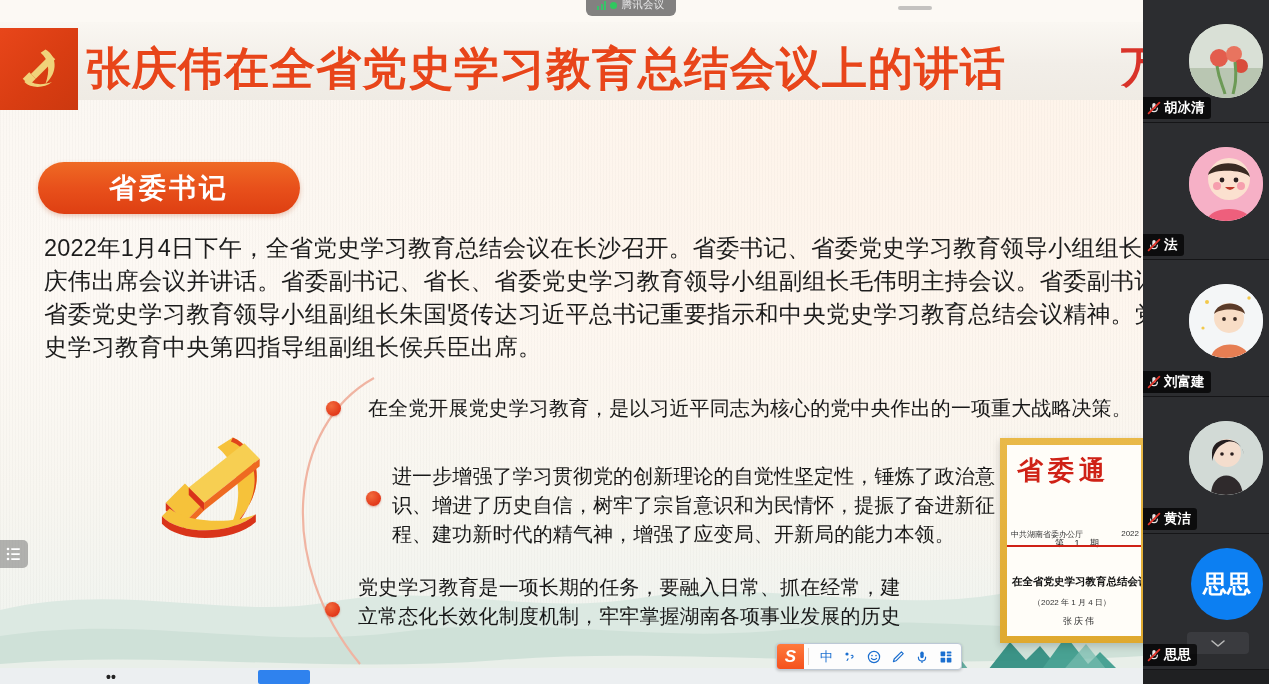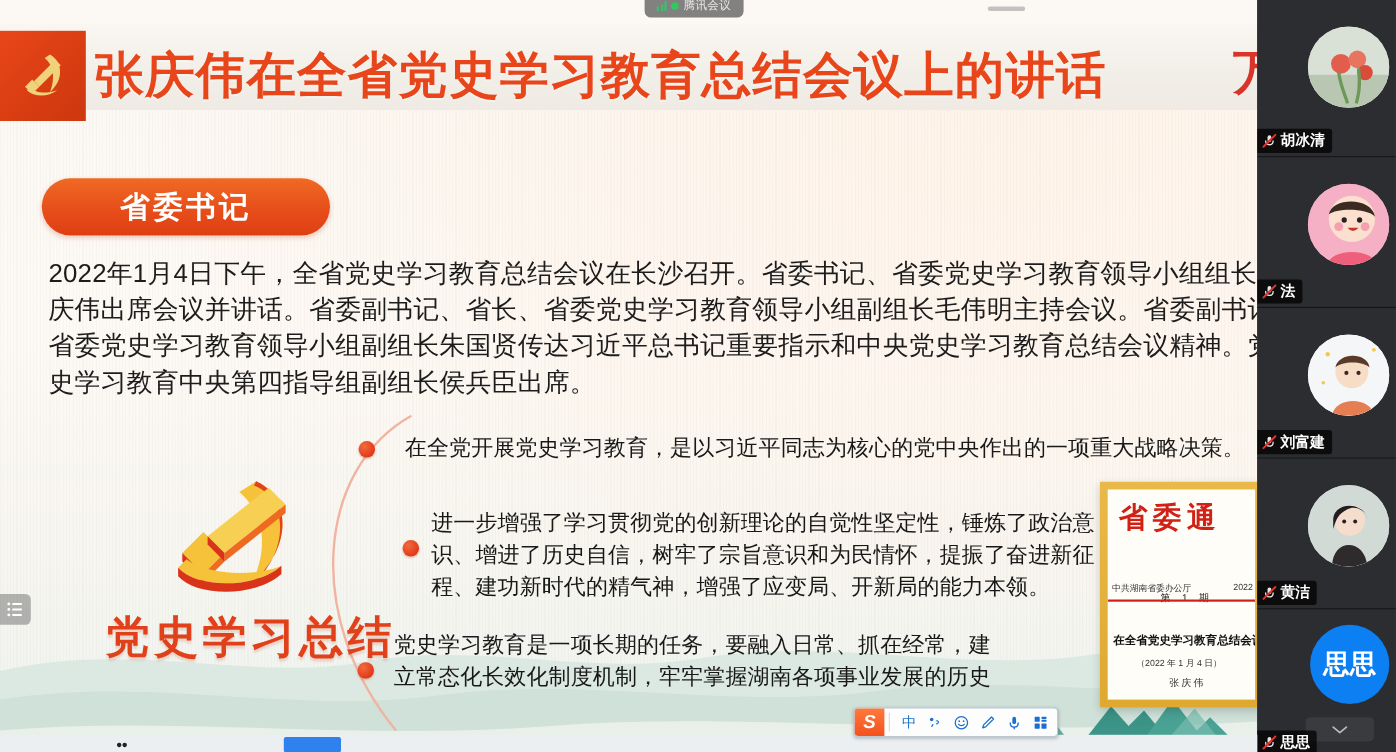--- a/index.html
+++ b/index.html
@@ -267,21 +267,20 @@
       <path d="M26 78 L46 58 L66 78 L46 98 Z" fill="#f6c23a"></path>
       <path d="M26 78 L46 98 L46 106 L26 86 Z" fill="#d9341a"></path>
       <path d="M46 98 L66 78 L66 86 L46 106 Z" fill="#ef6b22"></path>
       <path d="M50 62 L108 16 L124 32 L66 78 Z" fill="#f7cf52"></path>
       <path d="M50 62 L66 78 L66 86 L50 70 Z" fill="#d9341a"></path>
       <path d="M66 78 L124 32 L124 40 L66 86 Z" fill="#ee6a21"></path>
       <path d="M22 92 C40 112 96 112 120 90 C98 100 50 100 30 84 Z" fill="#f6c23a"></path>
       <path d="M22 92 C40 112 96 112 120 90 L120 98 C96 120 40 120 22 100 Z" fill="#d9341a"></path>
     </g>
   </svg>
-  <div class="art-caption">党史学习总结</div>
 
   <div class="dot b1"></div>
   <div class="bl bl1">
     <div>在全党开展党史学习教育，是以习近平同志为核心的党中央作出的一项重大战略决策。</div>
   </div>
 
   <div class="dot b2"></div>
   <div class="bl bl2">
     <div>进一步增强了学习贯彻党的创新理论的自觉性坚定性，锤炼了政治意</div>
     <div>识、增进了历史自信，树牢了宗旨意识和为民情怀，提振了奋进新征</div>
@@ -384,21 +383,21 @@
 </div>
 
 <div id="sidebar">
 
   <div class="chev-btn" style="left:60px; top:6px; width:60px; height:24px;">
     <svg viewBox="0 0 16 9">
       <path d="M2 7 L8 2 L14 7" fill="none" stroke="#cfcfcf" stroke-width="1.6" stroke-linecap="round" stroke-linejoin="round"></path>
     </svg>
   </div>
 
-  <div class="tile" style="height:143px; top:0;">
+  <div class="tile" style="height:123px; top:0;">
     <div class="av" style="width:74px; height:74px; top:24px; background:#cfd6cc;">
       <svg viewBox="0 0 74 74" style="width:100%;height:100%">
         <rect width="74" height="74" fill="#d9e0d6"></rect>
         <rect y="44" width="74" height="30" fill="#b9c6b2"></rect>
         <circle cx="30" cy="34" r="9" fill="#e35d4d"></circle>
           <circle cx="45" cy="30" r="8" fill="#e8745f"></circle>
         <circle cx="52" cy="42" r="7" fill="#d94c3c"></circle>
         <path d="M28 42 C30 56 34 62 36 70" stroke="#6c9a56" stroke-width="3" fill="none"></path>
         <path d="M46 38 C48 54 46 62 44 70" stroke="#6c9a56" stroke-width="3" fill="none"></path>
       </svg>

